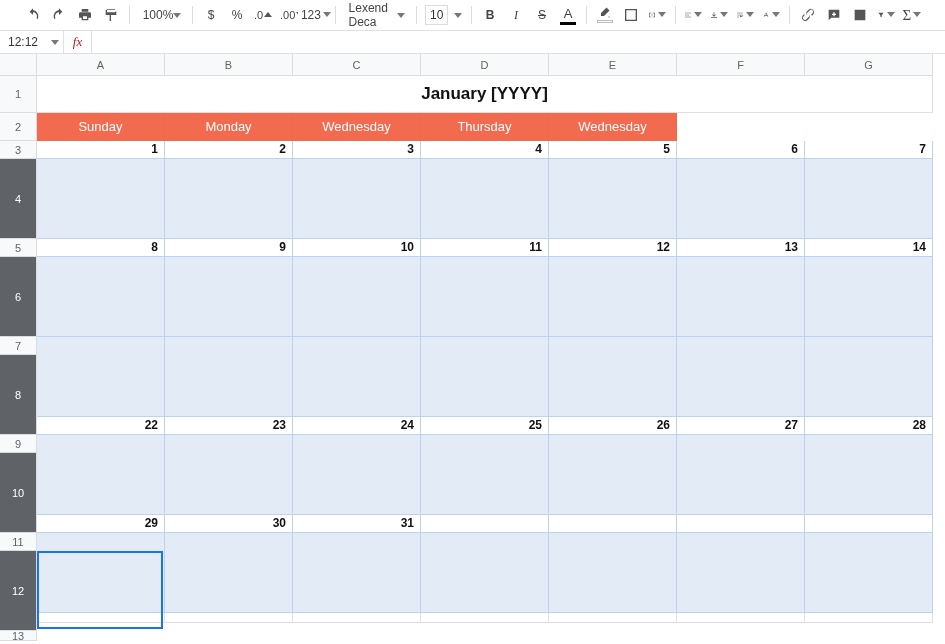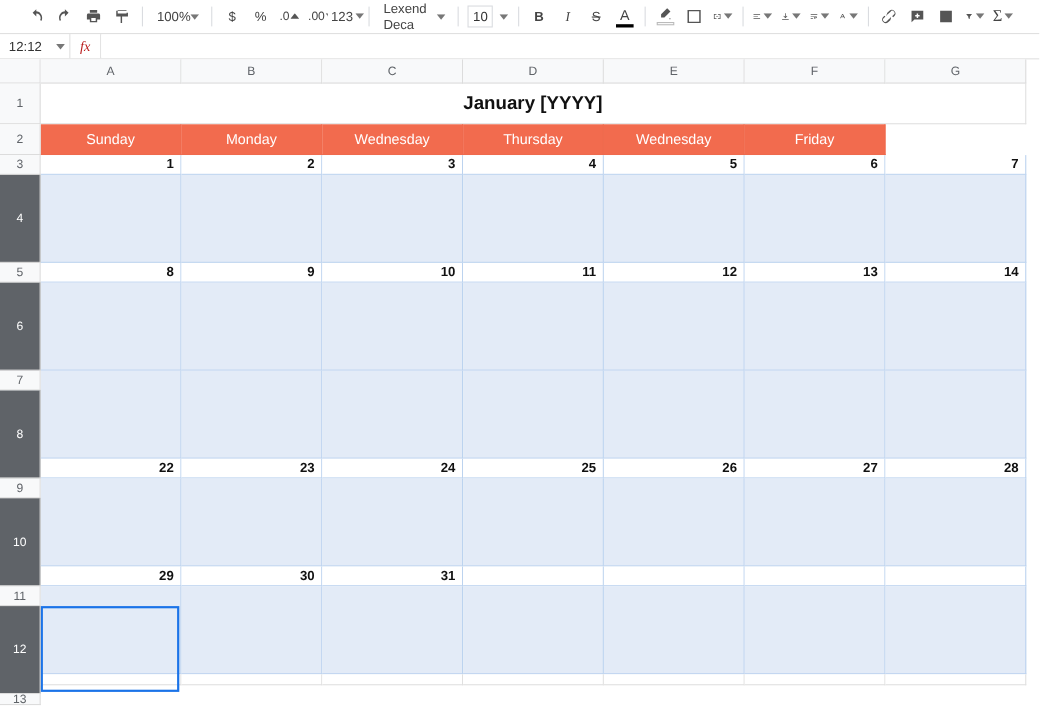--- a/index.html
+++ b/index.html
@@ -515,23 +515,20 @@
           </div>
         <div class="dow-cell">
             <span>Wednesday</span>
           </div>
         <div class="dow-cell">
             <span>Thursday</span>
           </div>
         <div class="dow-cell">
             <span>Wednesday</span>
           </div>
-        <div class="dow-cell">
-            <span>Friday</span>
-          </div>
       </div>
 
       <div class="row h-date">
         <div class="date-cell"><span>1</span></div>
         <div class="date-cell"><span>2</span></div>
         <div class="date-cell"><span>3</span></div>
         <div class="date-cell"><span>4</span></div>
         <div class="date-cell"><span>5</span></div>
         <div class="date-cell"><span>6</span></div>
         <div class="date-cell"><span>7</span></div>

